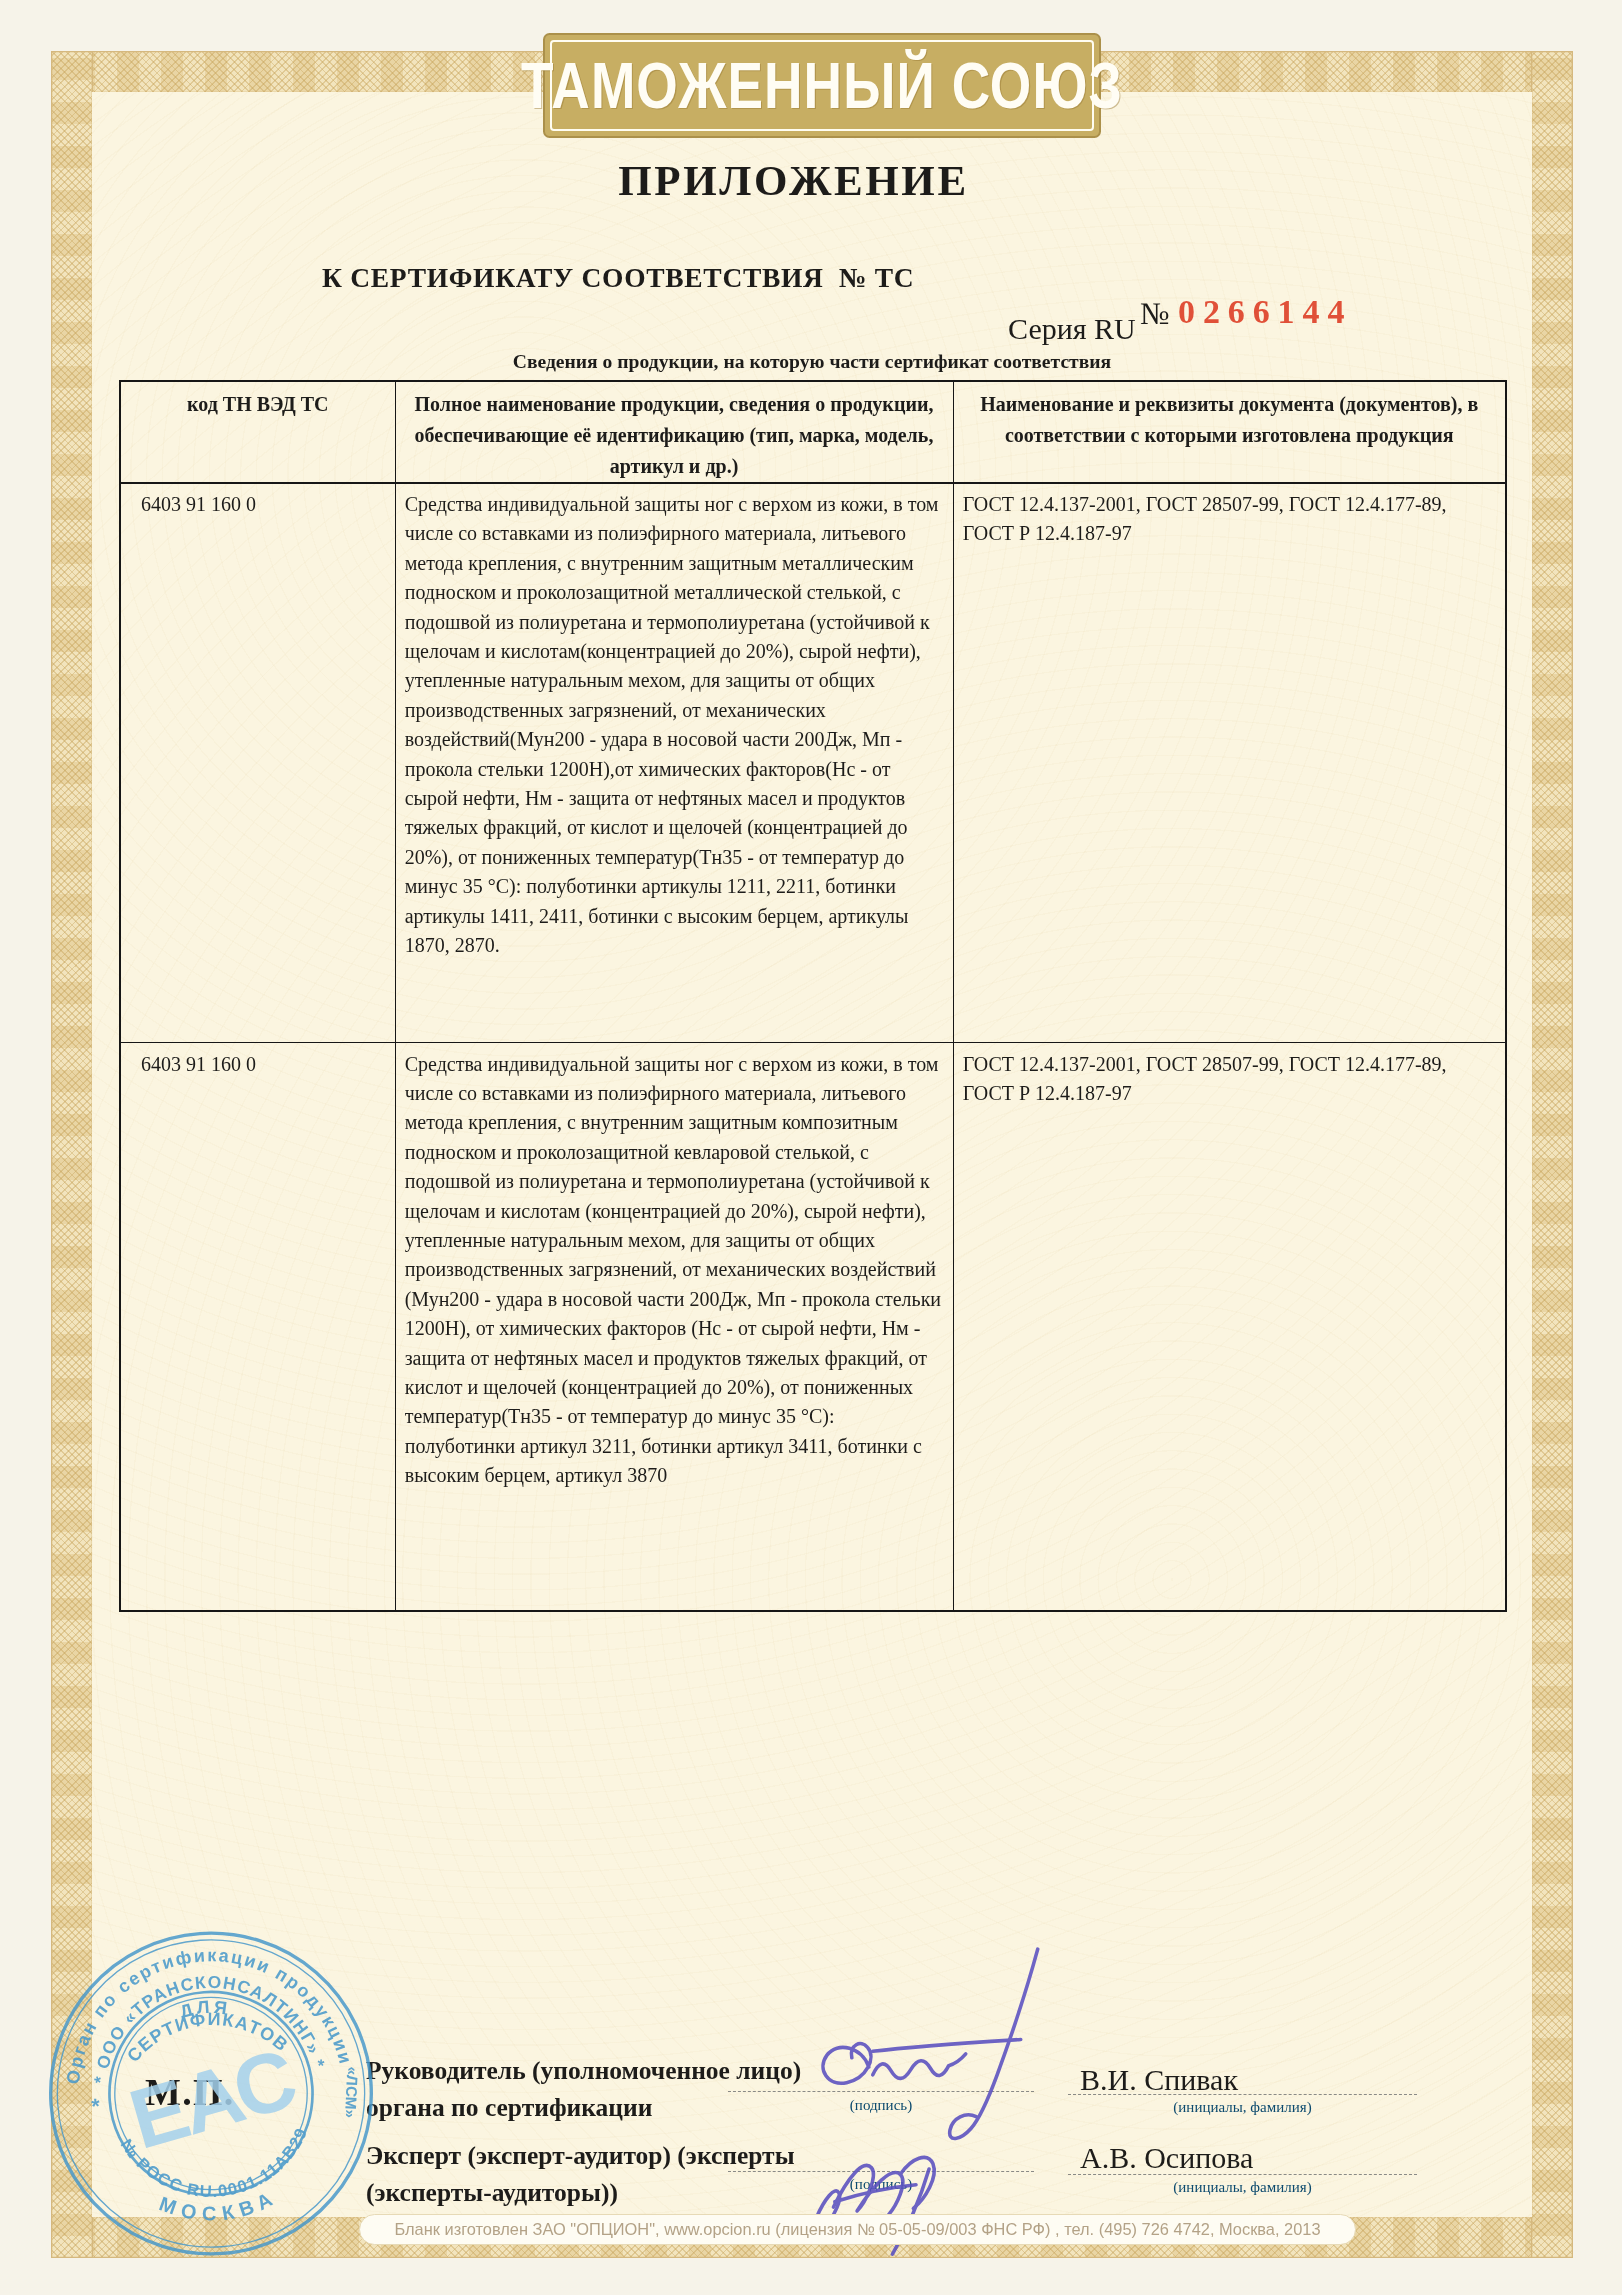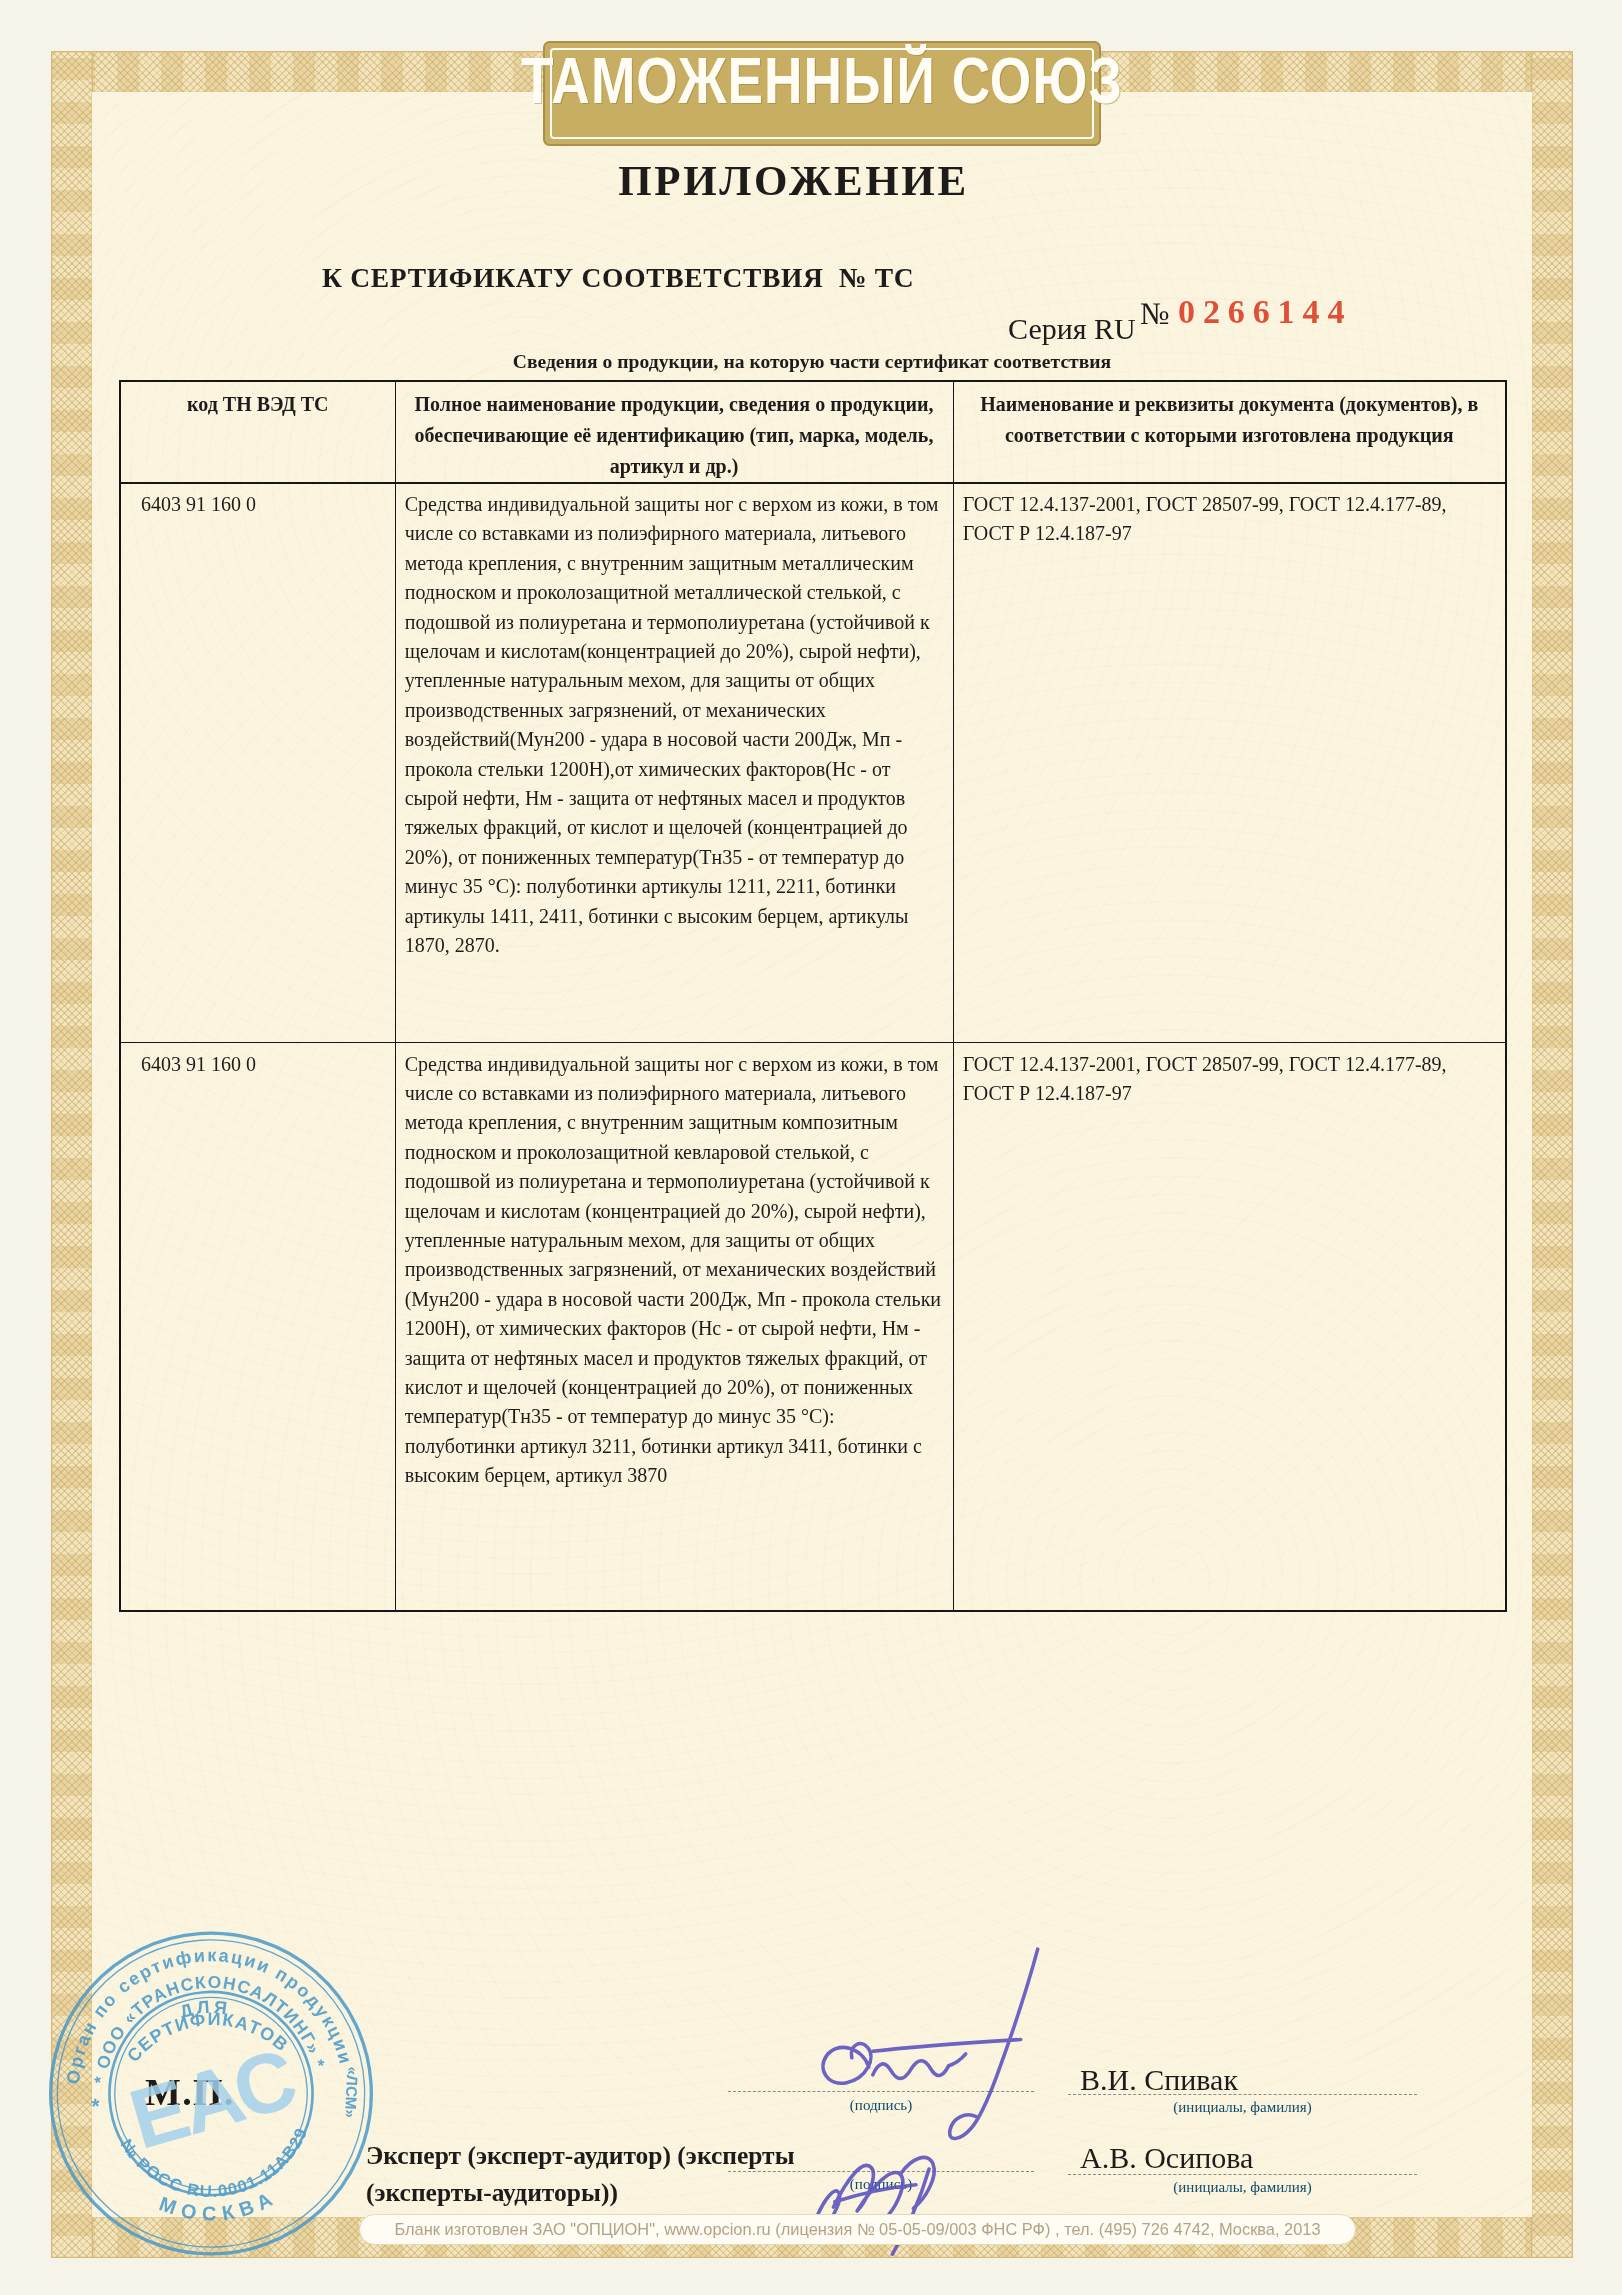--- a/index.html
+++ b/index.html
@@ -26,22 +26,22 @@
   .band.top{top:51px;} .band.bottom{top:2216px;}
   .band.left{left:51px;} .band.right{left:1531px;}
 
   .interior{position:absolute;left:92px;top:92px;width:1440px;height:2125px;background:var(--cream);
     background-image:
       repeating-radial-gradient(circle at 30% 18%, rgba(213,184,120,.06) 0 1.3px, rgba(0,0,0,0) 1.3px 15.7px),
       repeating-radial-gradient(circle at 75% 70%, rgba(213,184,120,.06) 0 1.3px, rgba(0,0,0,0) 1.3px 18.3px);
     z-index:2;}
 
   
-  .banner{position:absolute;left:543px;top:41px;width:558px;height:105px;background:var(--gold);
-    border:2.6px solid var(--gold-dark);border-radius:6.5px;z-index:4;display:flex;justify-content:center;}
+  .banner{position:absolute;left:543px;top:33px;width:558px;height:105px;background:var(--gold);
+    border:2.6px solid var(--gold-dark);border-radius:6.5px;z-index:4;display:flex;align-items:center;justify-content:center;}
   .banner::after{content:"";position:absolute;inset:5.2px;border:2.6px solid #fffdf2;border-radius:3.9px;pointer-events:none;}
   .banner-text{font-family:"Liberation Sans",sans-serif;font-weight:bold;font-size:65px;color:#fffdf4;
     letter-spacing:1.3px;transform:scaleX(.82);white-space:nowrap;text-shadow:1.3px 1.3px 0 rgba(150,120,50,.45);}
 
   
   .title{position:absolute;left:0;top:156px;width:1587px;text-align:center;font-size:43px;font-weight:bold;
     letter-spacing:2.6px;z-index:3;}
   .cert-label{position:absolute;left:322px;top:262px;font-size:27.5px;font-weight:bold;letter-spacing:0.7px;z-index:3;white-space:pre;}
   .cert-number{position:absolute;left:1029px;top:253px;width:411px;font-size:30px;padding:0 0 5.2px 7.9px;
     border-bottom:2px dashed #6f6f6f;z-index:3;white-space:nowrap;}
@@ -177,20 +177,21 @@
         </text>
         <text font-size="27" letter-spacing="2">
           <textPath href="#arcInner2" xlink:href="#arcInner2" startOffset="50%" text-anchor="middle">СЕРТИФИКАТОВ</textPath>
         </text>
         <text font-size="23" x="452" y="262" text-anchor="middle" transform="rotate(97 452 262)">«ЛСМ»</text>
         <text font-size="32" x="70" y="268">*</text>
       </g>
     </svg>
   </div>
 
+  <div class="role r1">Руководитель (уполномоченное лицо) органа по сертификации</div>
   <div class="role r2">Эксперт (эксперт-аудитор) (эксперты (эксперты-аудиторы))</div>
 
   <div class="dash s1"></div>
   <div class="dash s2"></div>
   <div class="dash n1"></div>
   <div class="dash n2"></div>
 
   <div class="subcap s1">(подпись)</div>
   <div class="subcap s2">(подпись)</div>
   <div class="subcap n1">(инициалы, фамилия)</div>

